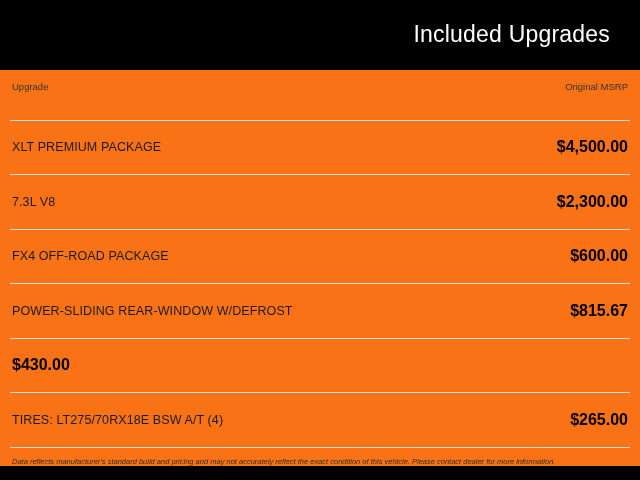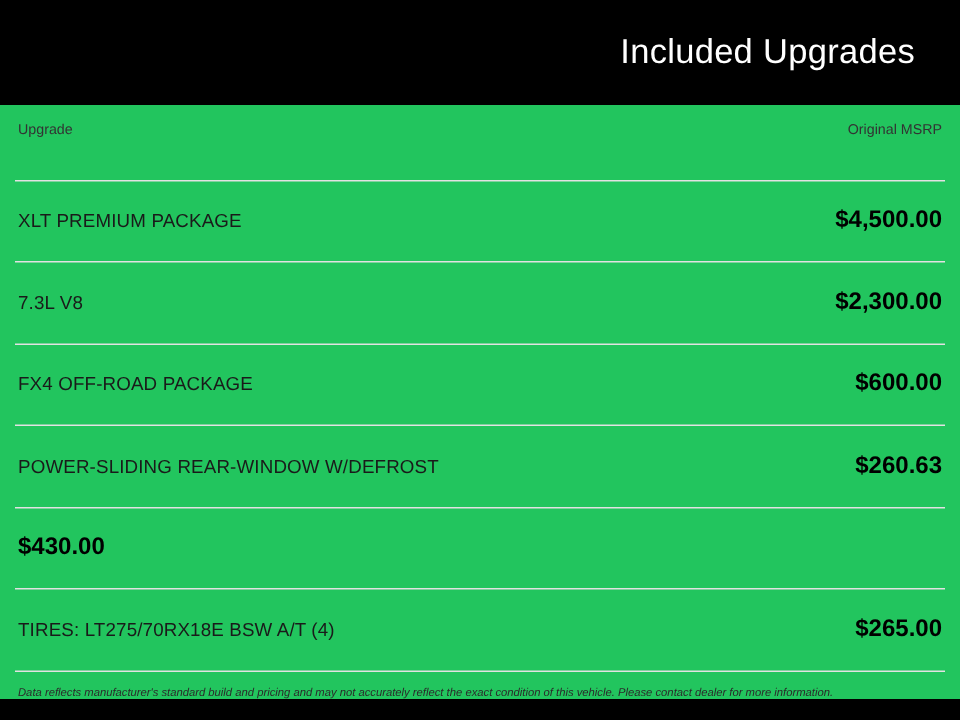--- a/index.html
+++ b/index.html
@@ -33,21 +33,21 @@
   }
   .header-title {
     color: #ffffff;
     font-size: 23px;
     font-weight: 400;
     letter-spacing: 0.2px;
     line-height: 1.2;
   }
   .content {
     flex: 1;
-    background: #22c55e;
+    background: #f97316;
     padding: 0 10px;
     box-sizing: border-box;
     display: flex;
     flex-direction: column;
   }
   .col-head {
     display: flex;
     align-items: center;
     justify-content: space-between;
     height: 34px;
@@ -134,21 +134,21 @@
         <div class="row-price">$2,300.00</div>
       </div>
 
       <div class="row">
         <div class="row-label">FX4 OFF-ROAD PACKAGE</div>
         <div class="row-price">$600.00</div>
       </div>
 
       <div class="row">
         <div class="row-label">POWER-SLIDING REAR-WINDOW W/DEFROST</div>
-        <div class="row-price">$260.63</div>
+        <div class="row-price">$815.67</div>
       </div>
 
       <div class="row">
         <div class="row-price">$430.00</div>
       </div>
 
       <div class="row">
         <div class="row-label">TIRES: LT275/70RX18E BSW A/T (4)</div>
         <div class="row-price">$265.00</div>
       </div>

